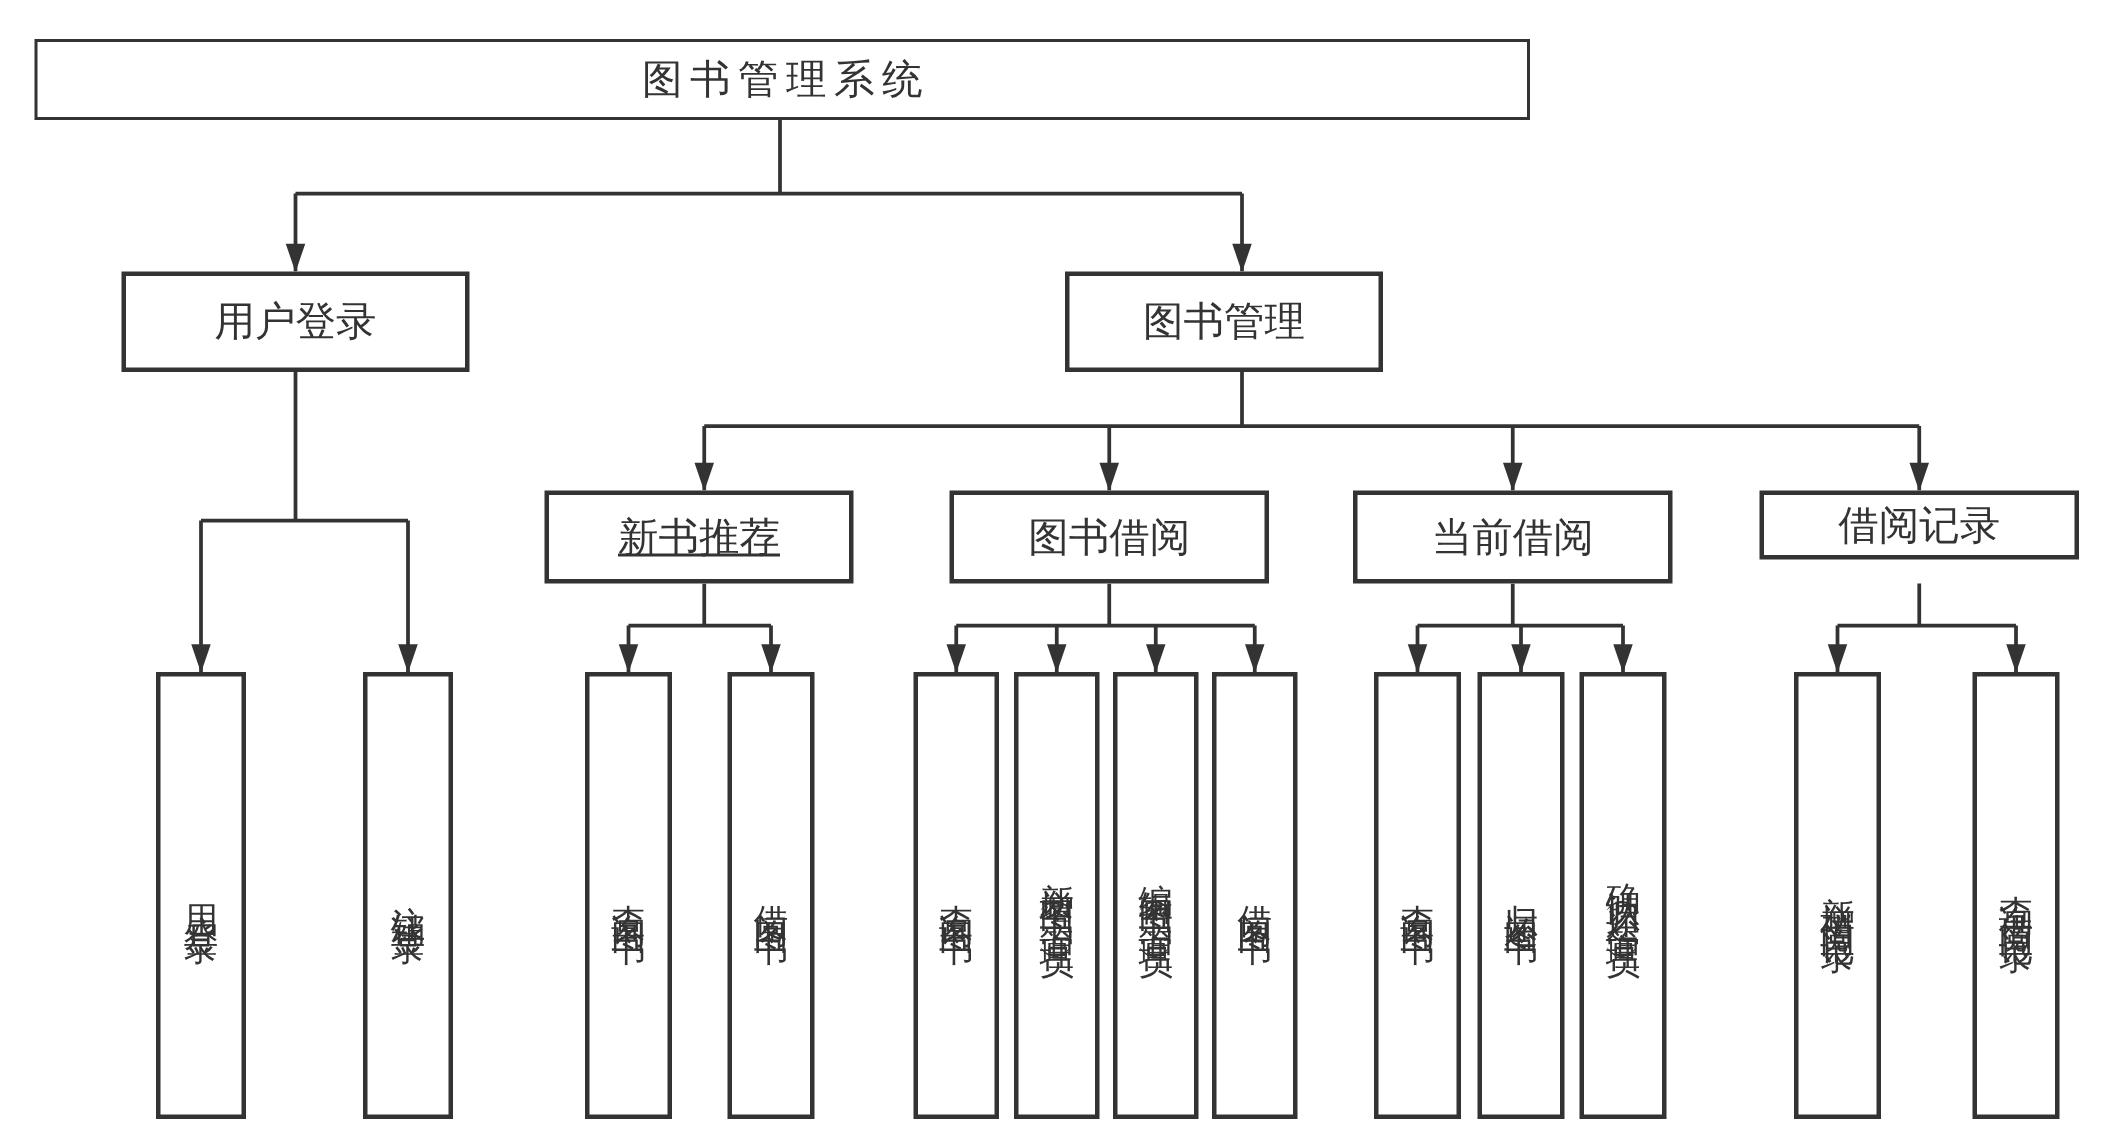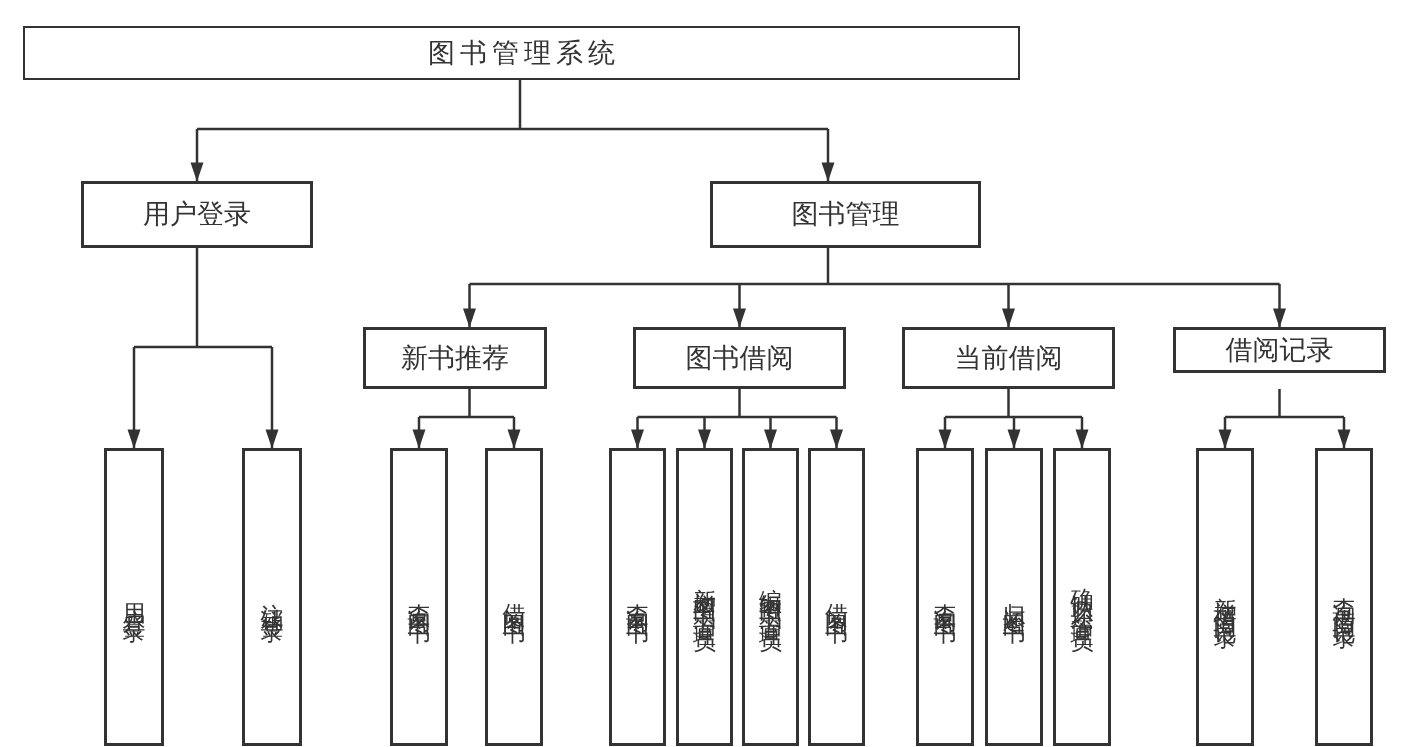--- a/index.html
+++ b/index.html
@@ -98,23 +98,23 @@
 
     <line x1="1279.5" y1="377" x2="1279.5" y2="405"></line>
     <line x1="1225" y1="405" x2="1344" y2="405"></line>
     <line x1="1225" y1="405" x2="1225" y2="436" marker-end="url(#ah)"></line>
     <line x1="1344" y1="405" x2="1344" y2="436" marker-end="url(#ah)"></line>
   </svg>
 
   <div class="node h root" style="left:23px;top:14px;width:997px;height:54px;">图书管理系统</div>
 
   <div class="node h" style="left:81px;top:169px;width:232px;height:67px;">用户登录</div>
-  <div class="node h" style="left:710px;top:169px;width:271px;height:67px;">图书管理</div>
+  <div class="node h" style="left:710px;top:169px;width:212px;height:67px;">图书管理</div>
 
-  <div class="node h" style="left:363px;top:315px;width:184px;height:62px;">新书推荐</div>
+  <div class="node h" style="left:363px;top:315px;width:206px;height:62px;text-decoration:underline;">新书推荐</div>
   <div class="node h" style="left:633px;top:315px;width:213px;height:62px;">图书借阅</div>
   <div class="node h" style="left:902px;top:315px;width:213px;height:62px;">当前借阅</div>
   <div class="node h" style="left:1173px;top:315px;width:213px;height:46px;">借阅记录</div>
 
   <div class="node v" style="left:104px;top:436px;width:60px;height:298px;">用户登录</div>
   <div class="node v" style="left:242px;top:436px;width:60px;height:298px;">注销登录</div>
 
   <div class="node v" style="left:390px;top:436px;width:58px;height:298px;">查询图书</div>
   <div class="node v" style="left:485px;top:436px;width:58px;height:298px;">借阅图书</div>
 

